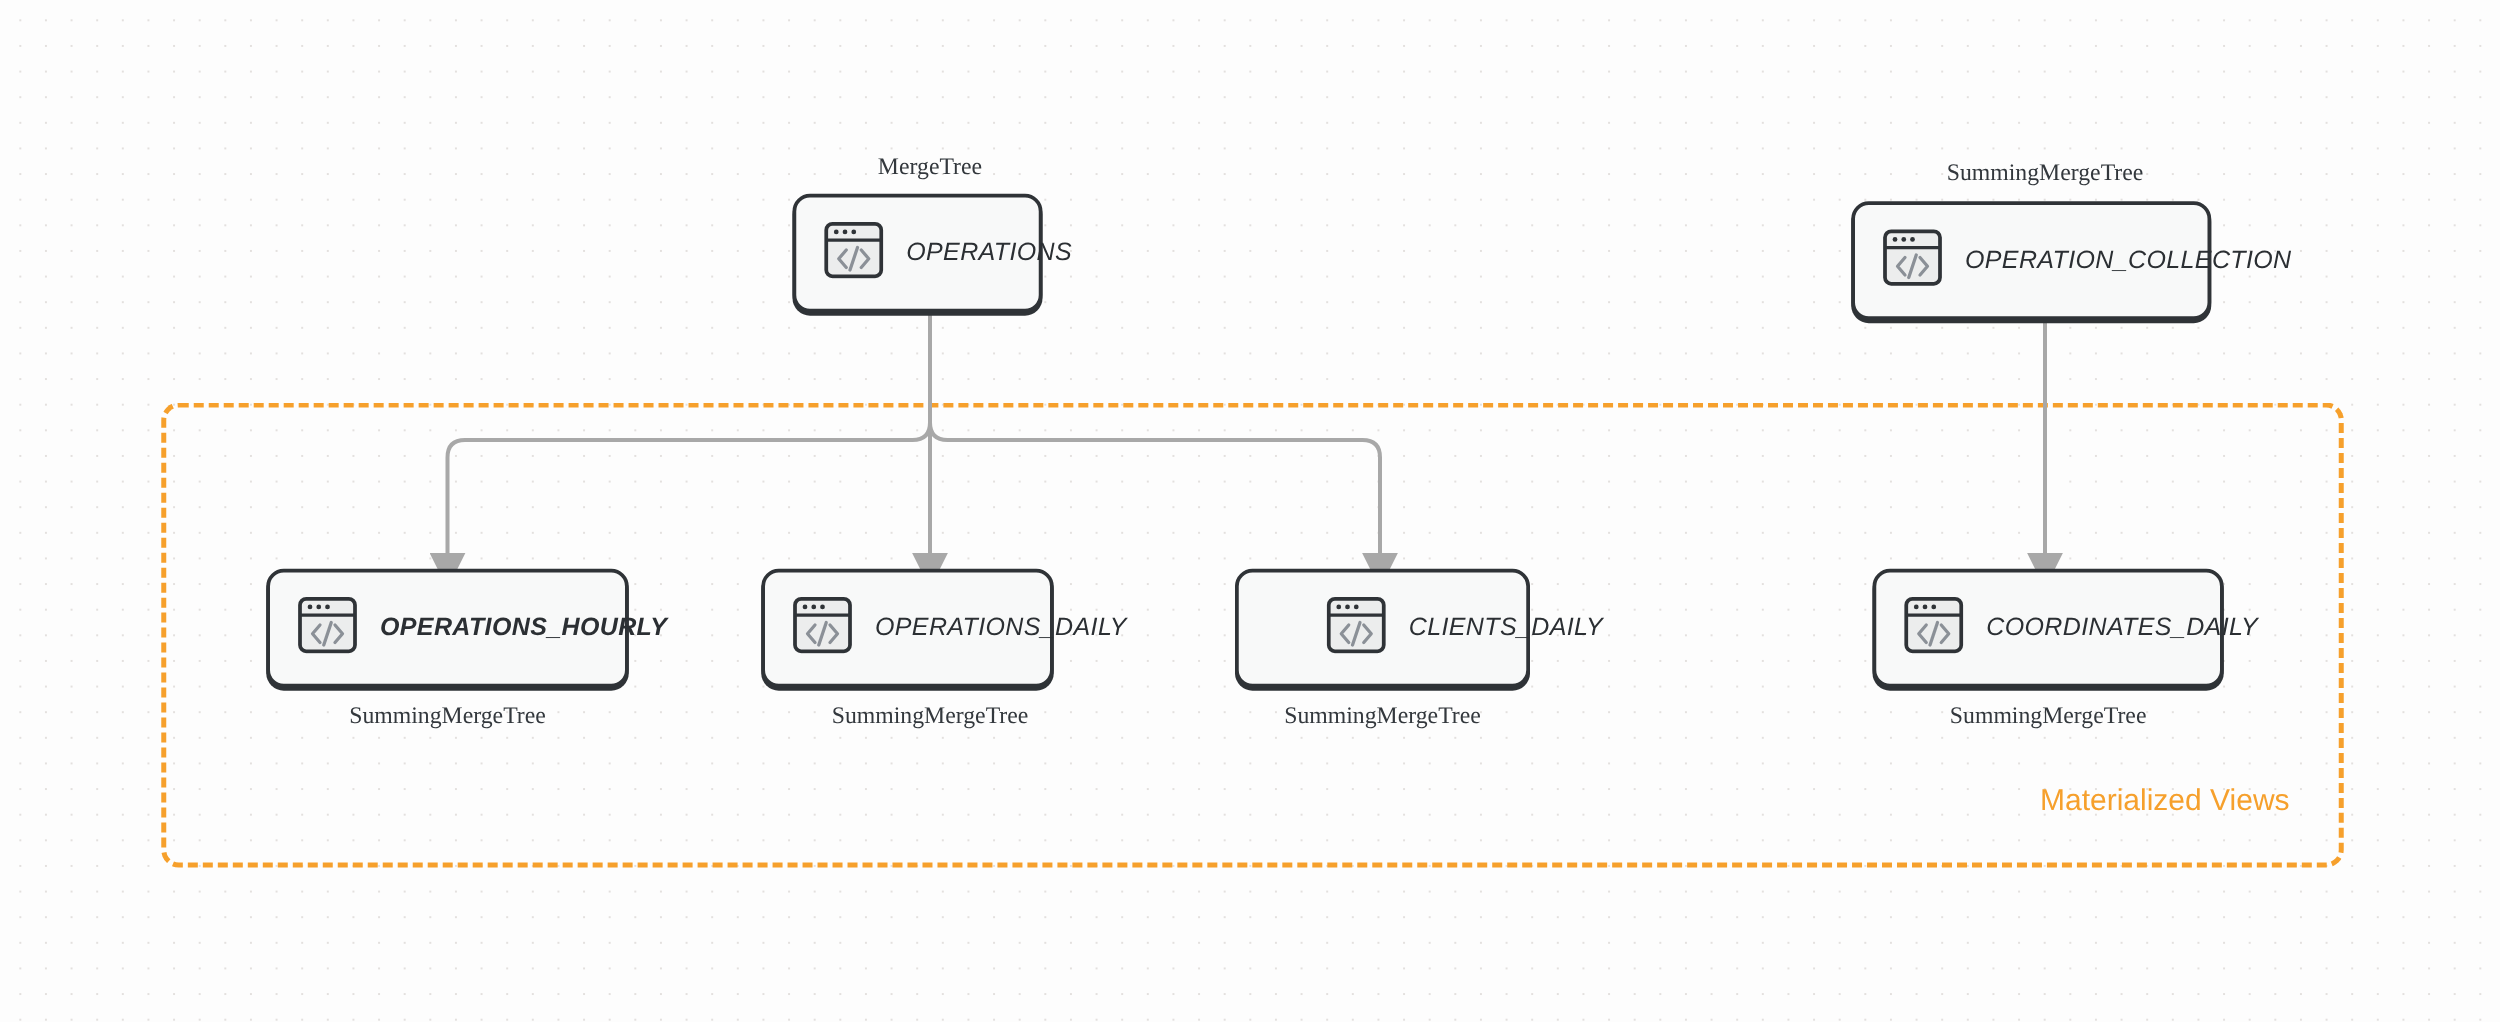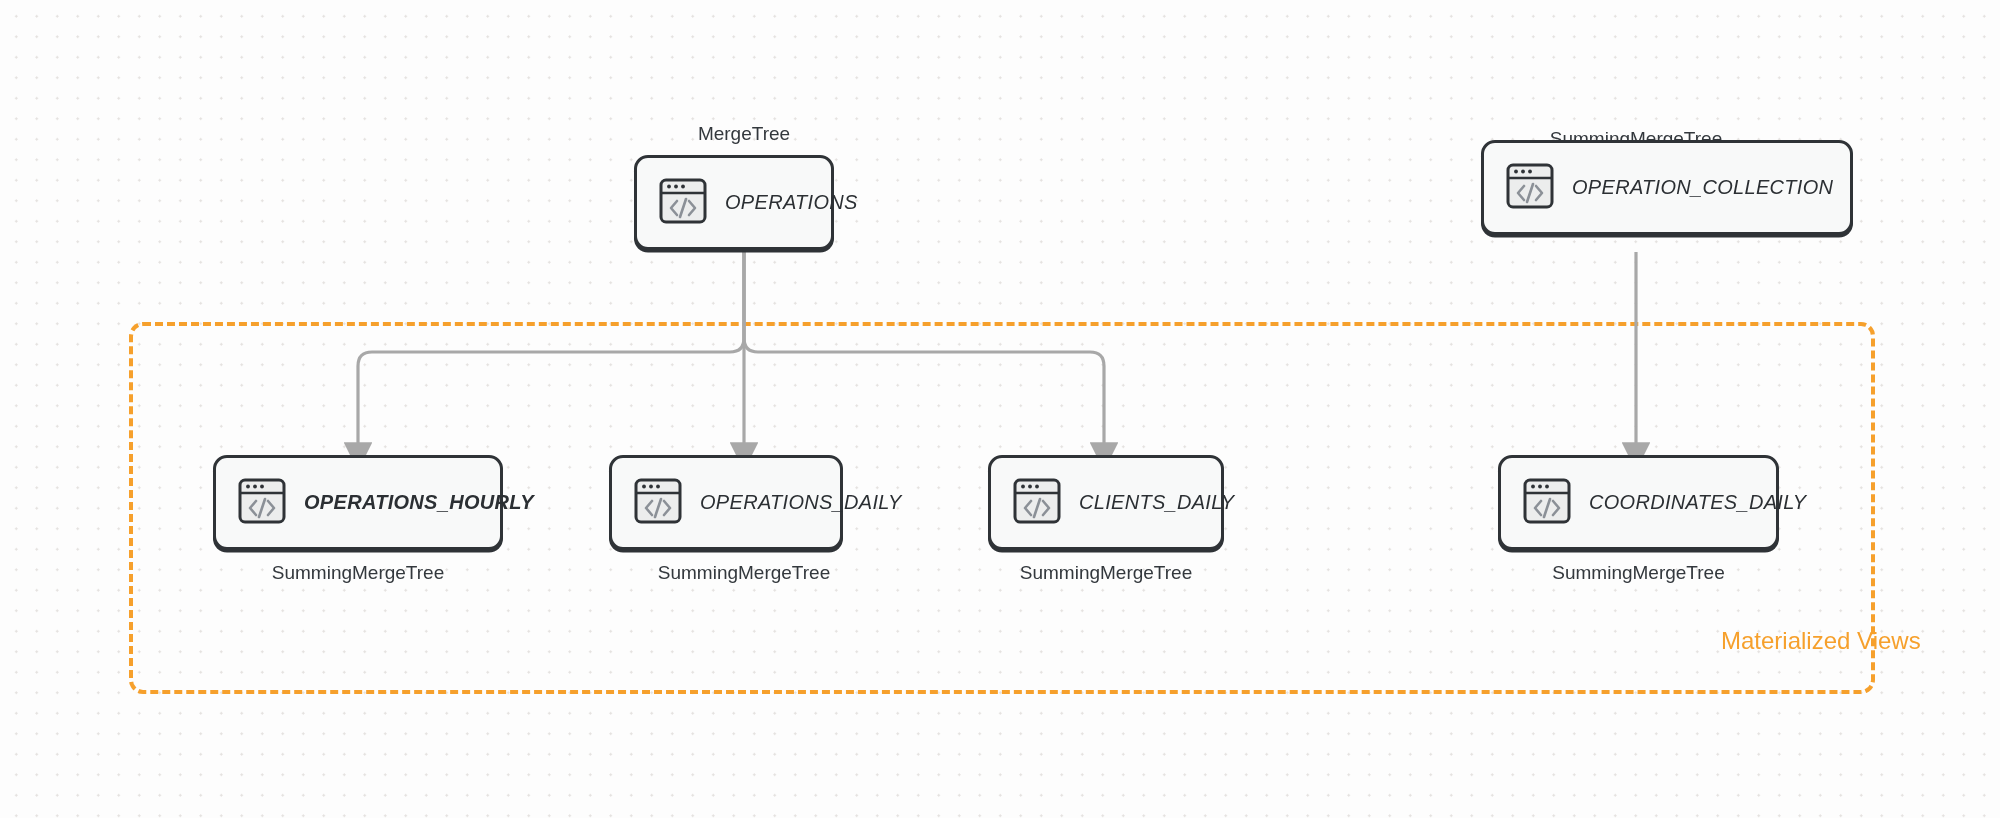--- a/index.html
+++ b/index.html
@@ -72,31 +72,31 @@
     font-family: "Liberation Sans", sans-serif;
   }
 
   
   .engine-label {
     position: absolute;
     font-size: 19px;
     color: #33383d;
     white-space: nowrap;
     text-align: center;
-    font-family: Liberation Sans, sans-serif;
+    font-family: Liberation Serif, serif;
   }
 </style>
 </head>
 <body>
 
 <div id="canvas">
 
   <div class="group-box" style="left:129px; top:322px; width:1746px; height:372px;"></div>
 
-  <div class="group-label" style="left:1721px; top:627px;">Materialized Views</div>
+  <div class="group-label" style="left:1632px; top:627px;">Materialized Views</div>
 
   <svg id="wires" viewBox="0 0 2000 818" width="2000" height="818">
     <defs>
       <marker id="arrow" markerWidth="10" markerHeight="9" refX="1.2" refY="4.5" orient="auto" markerUnits="strokeWidth">
         <path d="M0,0 L9,4.5 L0,9 z" fill="#a8a8a8"></path>
       </marker>
     </defs>
 
     <path d="M744,252 L744,446" fill="none" stroke="#a8a8a8" stroke-width="3.2" marker-end="url(#arrow)"></path>
 
@@ -120,21 +120,21 @@
         <path d="M18,23 L12,30 L18,37" fill="none" stroke="#8b9097" stroke-width="2.6" stroke-linecap="round" stroke-linejoin="round"></path>
         <path d="M30,23 L36,30 L30,37" fill="none" stroke="#8b9097" stroke-width="2.6" stroke-linecap="round" stroke-linejoin="round"></path>
         <line x1="27" y1="21" x2="21" y2="39" stroke="#8b9097" stroke-width="2.6" stroke-linecap="round"></line>
       </svg>
     </span>
     <span class="node-title">OPERATIONS</span>
   </div>
 
   <div class="engine-label" style="left:1481px; top:128px; width:310px;">SummingMergeTree</div>
 
-  <div class="node" style="left:1481px; top:140px; width:372px; height:95px;">
+  <div class="node" style="left:1481px; top:161px; width:288px; height:95px;">
     <span class="icon">
       <svg width="48" height="46" viewBox="0 0 48 46">
         <rect x="2" y="2" width="44" height="42" rx="5" ry="5" fill="#eceded" stroke="#2f3337" stroke-width="3"></rect>
         <line x1="2" y1="15" x2="46" y2="15" stroke="#2f3337" stroke-width="2.6"></line>
         <circle cx="10" cy="8.5" r="1.9" fill="#2f3337"></circle>
         <circle cx="17" cy="8.5" r="1.9" fill="#2f3337"></circle>
         <circle cx="24" cy="8.5" r="1.9" fill="#2f3337"></circle>
         <path d="M18,23 L12,30 L18,37" fill="none" stroke="#8b9097" stroke-width="2.6" stroke-linecap="round" stroke-linejoin="round"></path>
         <path d="M30,23 L36,30 L30,37" fill="none" stroke="#8b9097" stroke-width="2.6" stroke-linecap="round" stroke-linejoin="round"></path>
         <line x1="27" y1="21" x2="21" y2="39" stroke="#8b9097" stroke-width="2.6" stroke-linecap="round"></line>
@@ -170,21 +170,21 @@
         <circle cx="24" cy="8.5" r="1.9" fill="#2f3337"></circle>
         <path d="M18,23 L12,30 L18,37" fill="none" stroke="#8b9097" stroke-width="2.6" stroke-linecap="round" stroke-linejoin="round"></path>
         <path d="M30,23 L36,30 L30,37" fill="none" stroke="#8b9097" stroke-width="2.6" stroke-linecap="round" stroke-linejoin="round"></path>
         <line x1="27" y1="21" x2="21" y2="39" stroke="#8b9097" stroke-width="2.6" stroke-linecap="round"></line>
       </svg>
     </span>
     <span class="node-title">OPERATIONS_DAILY</span>
   </div>
   <div class="engine-label" style="left:609px; top:562px; width:270px;">SummingMergeTree</div>
 
-  <div class="node" style="left:988px; top:455px; width:236px; height:95px;">
+  <div class="node" style="left:988px; top:455px; width:236px; height:95px;padding-left:48px;">
     <span class="icon">
       <svg width="48" height="46" viewBox="0 0 48 46">
         <rect x="2" y="2" width="44" height="42" rx="5" ry="5" fill="#eceded" stroke="#2f3337" stroke-width="3"></rect>
         <line x1="2" y1="15" x2="46" y2="15" stroke="#2f3337" stroke-width="2.6"></line>
         <circle cx="10" cy="8.5" r="1.9" fill="#2f3337"></circle>
         <circle cx="17" cy="8.5" r="1.9" fill="#2f3337"></circle>
         <circle cx="24" cy="8.5" r="1.9" fill="#2f3337"></circle>
         <path d="M18,23 L12,30 L18,37" fill="none" stroke="#8b9097" stroke-width="2.6" stroke-linecap="round" stroke-linejoin="round"></path>
         <path d="M30,23 L36,30 L30,37" fill="none" stroke="#8b9097" stroke-width="2.6" stroke-linecap="round" stroke-linejoin="round"></path>
         <line x1="27" y1="21" x2="21" y2="39" stroke="#8b9097" stroke-width="2.6" stroke-linecap="round"></line>

